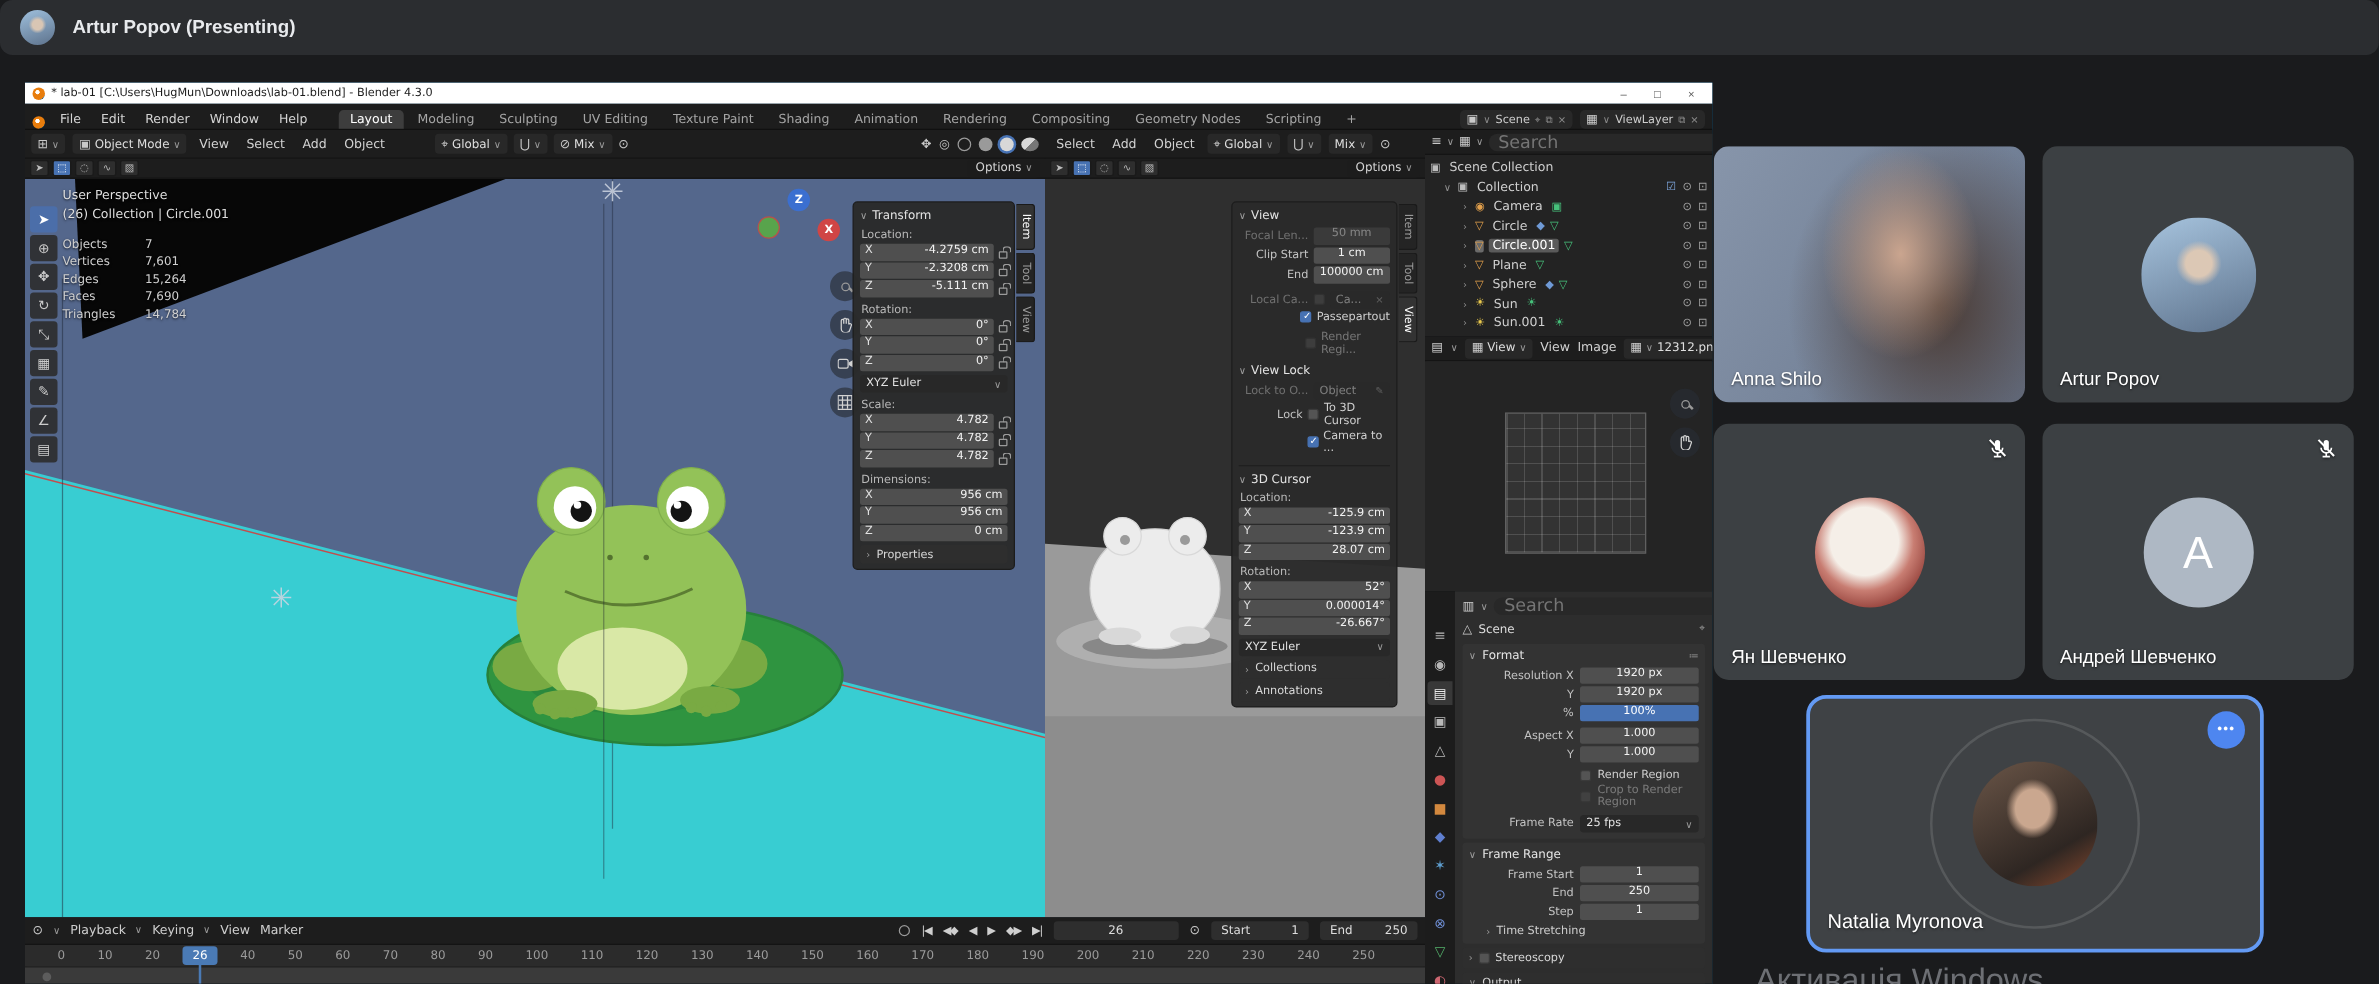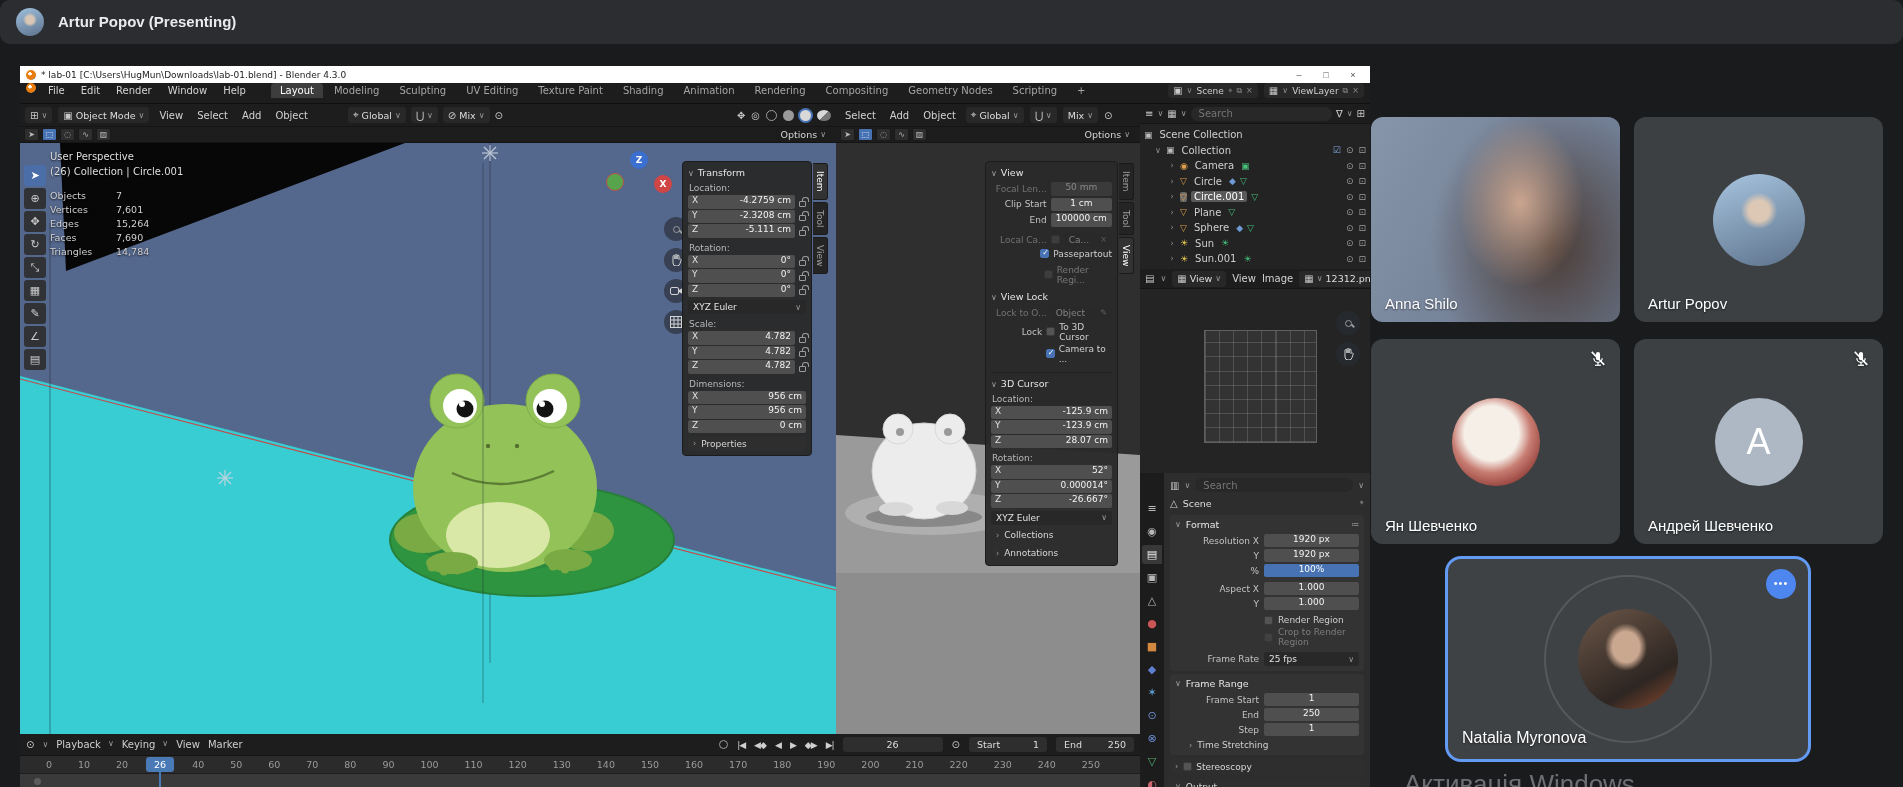--- a/index.html
+++ b/index.html
@@ -9,21 +9,21 @@
 
 .banner{position:absolute;left:0;top:0;width:1903px;height:44px;background:#2b2d30;border-radius:10px}
 .banner .av{position:absolute;left:16px;top:8px;width:28px;height:28px;border-radius:50%;background:radial-gradient(10px 10px at 50% 42%,#d9c6b4 0 40%,rgba(0,0,0,0) 70%),linear-gradient(160deg,#9fc0dd,#5d728c)}
 .banner .t{position:absolute;left:58px;top:0;line-height:44px;font-size:15px;font-weight:bold;color:#e8eaed}
 
 .bw{position:absolute;left:20px;top:66px;width:1350px;height:721px;background:#0c4a6e;overflow:hidden}
 .wt{position:absolute;left:0;top:0;width:1350px;height:17px;background:#fff;display:flex;align-items:center;padding:0 6px;gap:5px}
 .wt .tx{font-size:9px;color:#1c1c1c;font-family:"DejaVu Sans",sans-serif;white-space:nowrap;flex:1}
 .wbtn{width:22px;text-align:center;font-size:9px;color:#555;cursor:default}
 .bico{width:10px;height:10px;border-radius:50%;background:radial-gradient(circle at 40% 38%,#fff 0 18%,#e87d0d 22% 70%,#235a79 74%)}
-.tb{position:absolute;left:0;top:17px;width:1350px;height:21px;background:#1d1d1d;border-bottom:1px solid #101010;display:flex;align-items:flex-start;gap:2px;padding:0 6px;font-family:"DejaVu Sans",sans-serif}
+.tb{position:absolute;left:0;top:17px;width:1350px;height:21px;background:#1d1d1d;border-bottom:1px solid #101010;display:flex;align-items:flex-end;gap:2px;padding:0 6px;font-family:"DejaVu Sans",sans-serif}
 .m{font-size:10px;color:#d4d4d4;padding:2px 7px;border-radius:3px}
 .tab{font-size:10px;color:#a5a5a5;padding:2px 9px;border-radius:4px 4px 0 0}
 .tab.on{background:#3d3d3d;color:#fff}
 .sfield{display:flex;align-items:center;gap:4px;background:#282828;border-radius:4px;height:15px;padding:0 5px;font-size:9px;color:#cfcfcf}
 .sfield .g{color:#8a8a8a;font-size:8px}
 
 .ed{position:absolute;background:#232323;box-shadow:inset 0 0 0 1px #0e0e0e;font-family:"DejaVu Sans",sans-serif}
 .vh{position:absolute;left:0;top:0;right:0;height:23px;background:#1d1d1d;display:flex;align-items:center;gap:6px;padding:0 5px;border-bottom:1px solid #141414;z-index:30}
 .vh .mn{font-size:10px;color:#d2d2d2;padding:1px 4px}
 .hbtn{display:flex;align-items:center;gap:3px;background:#282828;border-radius:3px;height:16px;padding:0 5px;font-size:9.5px;color:#dedede;white-space:nowrap}
@@ -70,21 +70,21 @@
 .vtab{writing-mode:vertical-rl;font-size:9px;color:#9d9d9d;background:#242424;border-radius:0 3px 3px 0;padding:7px 2px;border:1px solid #1a1a1a;border-left:none}
 .vtab.on{background:#333;color:#fff}
 .chk{width:9px;height:9px;border-radius:2px;background:#545454;border:1px solid #3a3a3a;flex:none;position:relative}
 .chk.on{background:#4772b3;border-color:#4772b3}
 .chk.on:after{content:'✓';position:absolute;left:1px;top:-2px;color:#fff;font-size:8px}
 .vp2row{display:flex;align-items:center;gap:4px;margin-bottom:2px}
 .vp2row .lb{width:46%;text-align:right;color:#c3c3c3;white-space:nowrap;overflow:hidden}
 .dim{opacity:.45}
 
 .oh{position:absolute;left:0;top:0;right:0;height:20px;background:#1d1d1d;border-bottom:1px solid #141414;display:flex;align-items:center;gap:4px;padding:0 5px}
-.srch{flex:1;background:#282828;border:none;border-radius:8px;height:14px;color:#ddd;font-size:10px;padding:0 8px;outline:none;font-family:"DejaVu Sans",sans-serif}
+.srch{flex:1;background:#282828;border:none;border-radius:8px;height:14px;color:#ddd;font-size:14px;padding:0 8px;outline:none;font-family:"DejaVu Sans",sans-serif}
 .otree{position:absolute;left:0;top:20px;right:0;bottom:0;background:#232323;padding:3px 4px;font-size:10px;color:#cfcfcf}
 .orow{display:flex;align-items:center;height:15.5px;gap:4px;white-space:nowrap}
 .orow .car{color:#8f8f8f;font-size:8px;width:8px;text-align:center}
 .oic{font-size:9px}
 .c-or{color:#e2a04c}.c-gr{color:#46c07a}.c-bl{color:#6f9ad6}.c-yl{color:#e8c84e}
 .olb{padding:0 3px;border-radius:2px}
 .olb.sel{background:#5a5a5a;color:#fff}
 .orr{margin-left:auto;display:flex;gap:5px;color:#9d9d9d;font-size:9px}
 
 .ih{position:absolute;left:0;top:0;right:0;height:20px;background:#1d1d1d;border-bottom:1px solid #141414;display:flex;align-items:center;gap:6px;padding:0 5px}

